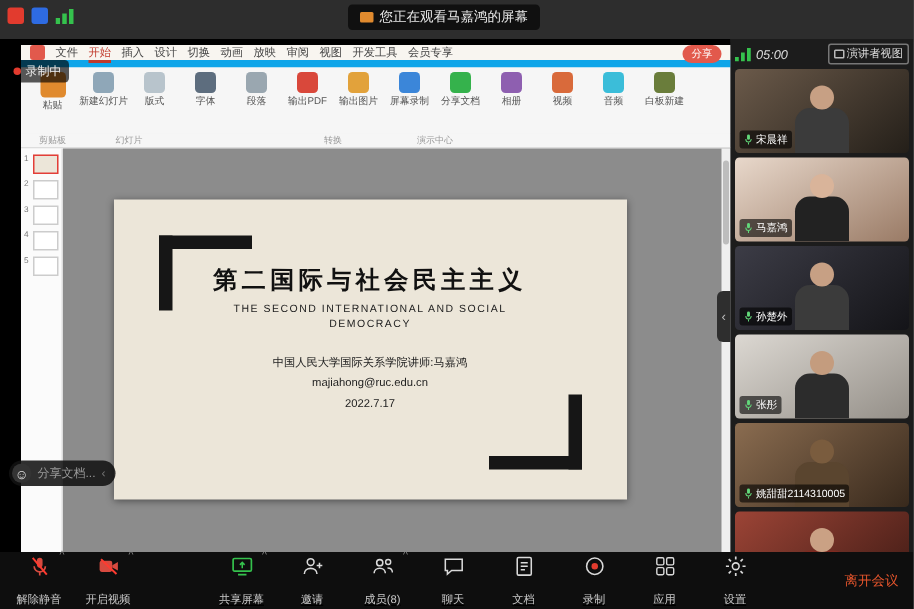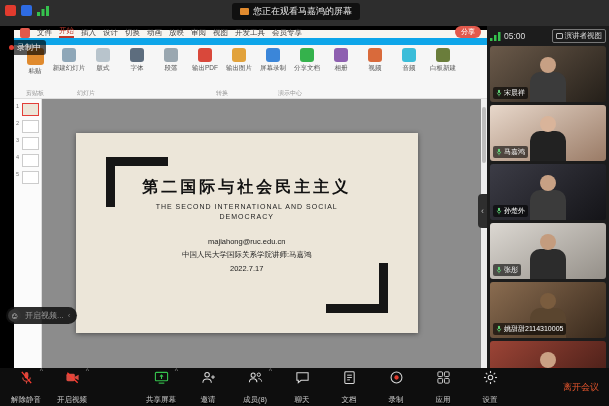--- a/index.html
+++ b/index.html
@@ -14,22 +14,22 @@
   .ci.red { background:#e23b2e; }
   .ci.blue { background:#2e6be2; }
   .banner { position:absolute; left:232px; top:3px; background:#101010; color:#e8e8e8;
     font-size:9px; padding:2px 8px; border-radius:3px; display:flex; align-items:center; gap:4px; }
   .banner-icon { width:9px; height:7px; background:#e08a2e; border-radius:1px; display:inline-block; }
 
   
   .share-area { position:absolute; left:0; top:26px; right:122px; bottom:38px; background:#000; }
   .ppt { position:absolute; left:14px; top:4px; right:0; bottom:0; background:#f4f4f4;
     display:flex; flex-direction:column; }
-  .tabrow { height:15px; background:#f8f5f0; display:flex; align-items:flex-end; gap:7px;
-    padding:0 6px; font-size:7.5px; color:#444; border-bottom:7px solid #0ea5e9; }
+  .tabrow { height:15px; background:#f8f5f0; display:flex; align-items:flex-start; gap:7px;
+    padding:0 6px; font-size:7.5px; color:#444; border-bottom:5px solid #0ea5e9; }
   .wps-logo { width:10px; height:10px; background:#e2594c; border-radius:2px; flex-shrink:0; }
   .tab { cursor:default; white-space:nowrap; }
   .tab.active { color:#c0392b; font-weight:normal; border-bottom:2px solid #c0392b; }
   .share-pill { margin-left:auto; background:#e2594c; color:#fff; font-size:7px;
     padding:1px 6px; border-radius:7px; }
   .ribbon { height:44px; background:#f6f6f6; display:flex; align-items:flex-start;
     padding:3px 4px 0 4px; }
   .rbtn { width:34px; display:flex; flex-direction:column; align-items:center; gap:2px;
     font-size:6.5px; color:#555; text-align:center; line-height:1.1; }
   .ricon { width:14px; height:14px; border-radius:3px; }
@@ -84,21 +84,21 @@
     font-size:9px; display:flex; align-items:center; justify-content:center; }
   .carrow { color:#777; }
   .collapse-tab { position:absolute; right:0; top:168px; width:9px; height:34px; background:#2e2e2e;
     border-radius:4px 0 0 4px; color:#bbb; font-size:9px; display:flex; align-items:center;
     justify-content:center; }
 
   
   .right-panel { position:absolute; right:0; top:26px; width:122px; bottom:38px;
     background:#1c1c1c; display:flex; flex-direction:column; }
   .panel-header { height:20px; display:flex; align-items:center; gap:3px; padding:0 3px; flex-shrink:0; }
-  .timer { color:#ddd; font-size:8.5px; }
+  .timer { color:#ddd; font-size:8.5px;font-style:italic; }
   .view-btn { margin-left:auto; background:none; border:1px solid #777; border-radius:2px;
     color:#ddd; font-size:7.5px; padding:1px 3px; display:flex; align-items:center; gap:2px; }
   .vb-icon { width:7px; height:6px; border:1px solid #bbb; border-radius:1px; display:inline-block; }
   .thumbs { flex:1; overflow:hidden; padding:0 3px 3px 3px; display:flex; flex-direction:column; gap:3px; }
   .thumb { position:relative; height:56px; border-radius:3px; flex-shrink:0; overflow:hidden; }
   .thumb .head { position:absolute; left:50%; top:11px; transform:translateX(-50%);
     width:16px; height:16px; border-radius:50%; background:#c7a084; }
   .thumb .torso { position:absolute; left:50%; top:26px; transform:translateX(-50%);
     width:36px; height:30px; border-radius:10px 10px 0 0; background:#3b3b3b; }
   .thumb:nth-of-type(1){background:linear-gradient(140deg,#6b5a4a,#241f19);}
@@ -255,39 +255,39 @@
         <div class="canvas">
           <div class="slide">
             <div class="bracket-tl"></div>
             <div class="bracket-br"></div>
             <div class="slide-title">第二国际与社会民主主义</div>
             <div class="slide-sub">
               <div>THE SECOND INTERNATIONAL AND SOCIAL</div>
               <div>DEMOCRACY</div>
             </div>
             <div class="slide-info">
+              <div>中国人民大学国际关系学院讲师:马嘉鸿</div>
               <div>majiahong@ruc.edu.cn</div>
-              <div>中国人民大学国际关系学院讲师:马嘉鸿</div>
               <div>2022.7.17</div>
             </div>
           </div>
           <div class="scrollbar">
               <div class="scroll-thumb"></div>
             </div>
         </div>
       </div>
     </div>
 
     <div class="recording">
       <span class="dot"></span>
       <span>录制中</span>
     </div>
     <div class="comment">
       <span class="face">☺</span>
-      <span>开启视频...</span>
+      <span>分享文档...</span>
       <span class="carrow">‹</span>
     </div>
     <div class="collapse-tab">‹</div>
   </div>
 
   <div class="right-panel">
     <div class="panel-header">
       <svg width="11" height="9" viewBox="0 0 11 9">
         <rect x="0" y="6" width="2.5" height="3" fill="#35c24d"></rect>
         <rect x="4" y="3" width="2.5" height="6" fill="#35c24d"></rect>

